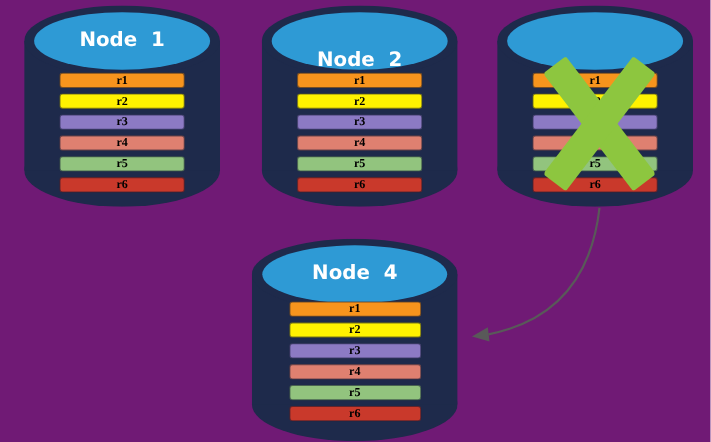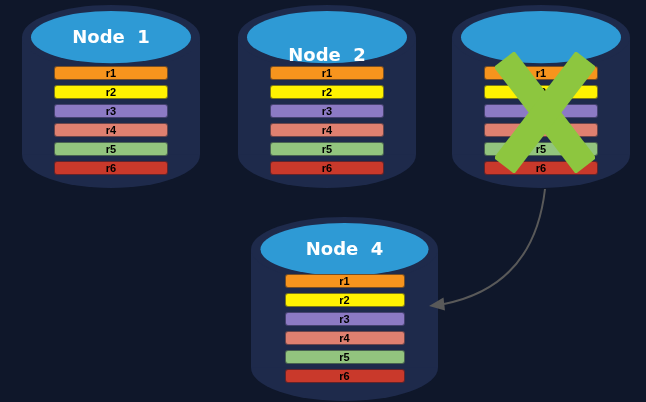--- a/index.html
+++ b/index.html
@@ -1,28 +1,28 @@
 <!DOCTYPE html>
 <html><head>
 <meta charset="utf-8">
 <style>
   html, body { margin: 0; padding: 0; background: #ffffff; }
   .canvas {
     position: relative;
     width: 646px;
     height: 402px;
-    background: #0f172a;
+    background: #701a75;
     overflow: hidden;
     font-family: "Liberation Sans", sans-serif;
   }
   .node { position: absolute; }
   .node-1 { left: 22px;  top: 5px;   width: 178px; height: 183px; }
   .node-2 { left: 238px; top: 5px;   width: 178px; height: 183px; }
   .node-3 { left: 452px; top: 5px;   width: 178px; height: 183px; }
-  .node-4 { left: 251px; top: 217px; width: 187px; height: 184px; }
+  .node-4 { left: 229px; top: 217px; width: 187px; height: 184px; }
   .cyl { position: absolute; left: 0; top: 0; width: 100%; height: 100%; display: block; }
   .node-label {
     position: absolute; top: 21px; left: 0; right: 0;
     text-align: center;
     font-family: "DejaVu Sans", sans-serif;
     font-weight: bold; font-size: 18px; line-height: 22px;
     white-space: pre;
   }
   .bars {
     position: absolute; left: 50%; transform: translateX(-50%);
@@ -30,21 +30,21 @@
     display: flex; flex-direction: column; gap: 5px;
   }
   .node-4 .bars { top: 57px; width: 120px; }
   .bar {
     height: 14px; box-sizing: border-box;
     border: 1px solid rgba(12, 20, 44, 0.55);
     border-radius: 3px;
     display: flex; align-items: center; justify-content: center;
   }
   .bar-label {
-    font-family: Liberation Sans, sans-serif;
+    font-family: Liberation Serif, serif;
     font-weight: bold; font-size: 11px; line-height: 1;
   }
   .x-overlay {
     position: absolute; left: 43px; top: 47px;
     width: 100px; height: 121px; display: block;
   }
   .arrow-overlay {
     position: absolute; left: 0; top: 0;
     width: 646px; height: 402px; pointer-events: none;
   }

